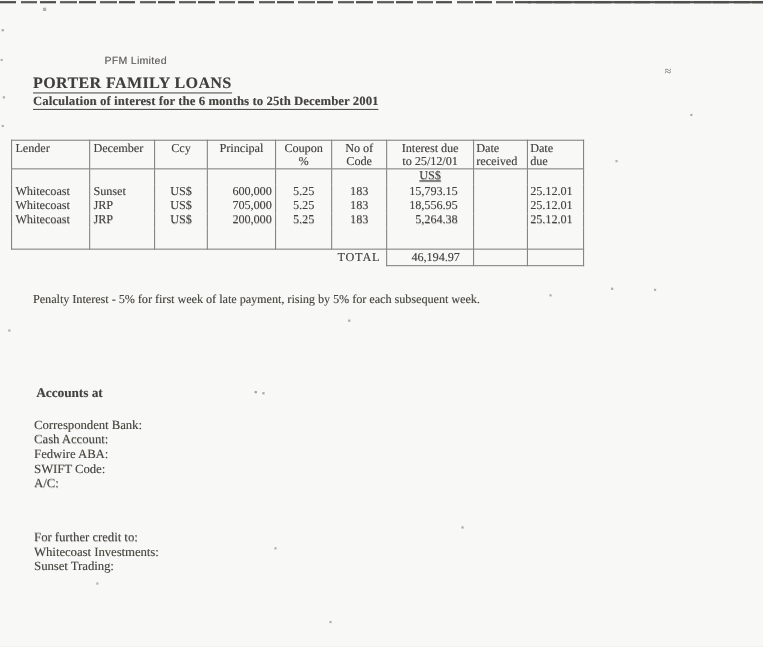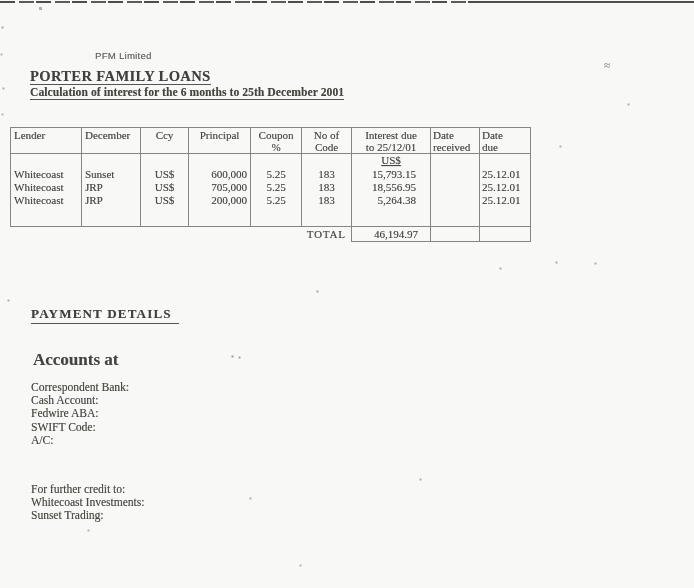--- a/index.html
+++ b/index.html
@@ -174,21 +174,21 @@
     color: #403f3b;
   }
   .payment-heading .u {
     border-bottom: 1.6px solid #55544f;
     padding-bottom: 2px;
     padding-right: 7px;
   }
   .accounts-at {
     position: absolute;
     left: 33px; top: 350px;
-    font-size: 17px;
+    font-size: 12px;
     font-weight: bold;
     color: #45443f;
   }
   .fields {
     position: absolute;
     left: 31px; top: 381px;
     font-size: 11.5px;
     line-height: 13.2px;
     color: #47463f;
   }
@@ -324,22 +324,22 @@
       <tr>
         <td class="nob" colspan="5"></td>
         <td class="total-label">TOTAL</td>
         <td class="total-value">46,194.97</td>
         <td class="ext"></td>
         <td class="ext"></td>
       </tr>
     </tfoot>
   </table>
 
-
-  <div class="payment-heading"><span class="u">PAYMENT DETAILS</span></div>
+  <div class="penalty">Penalty Interest - 5% for first week of late payment, rising by 5% for each subsequent week.</div>
+
 
   <div class="accounts-at">Accounts at</div>
 
   <div class="fields">
     <div>Correspondent Bank:</div>
     <div>Cash Account:</div>
     <div>Fedwire ABA:</div>
     <div>SWIFT Code:</div>
     <div>A/C:</div>
   </div>

